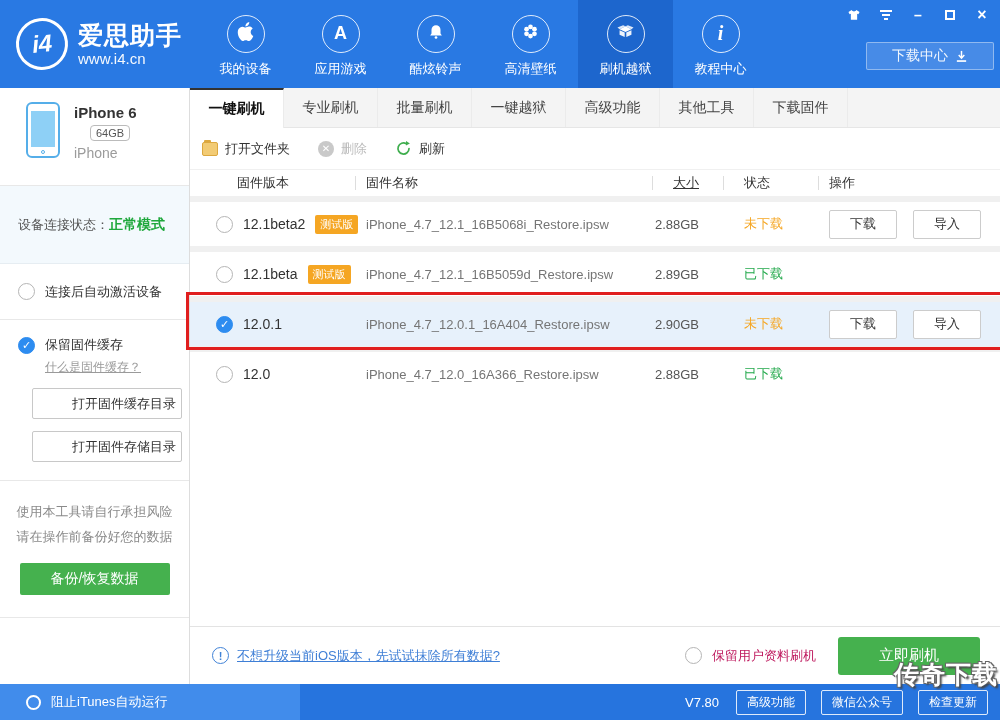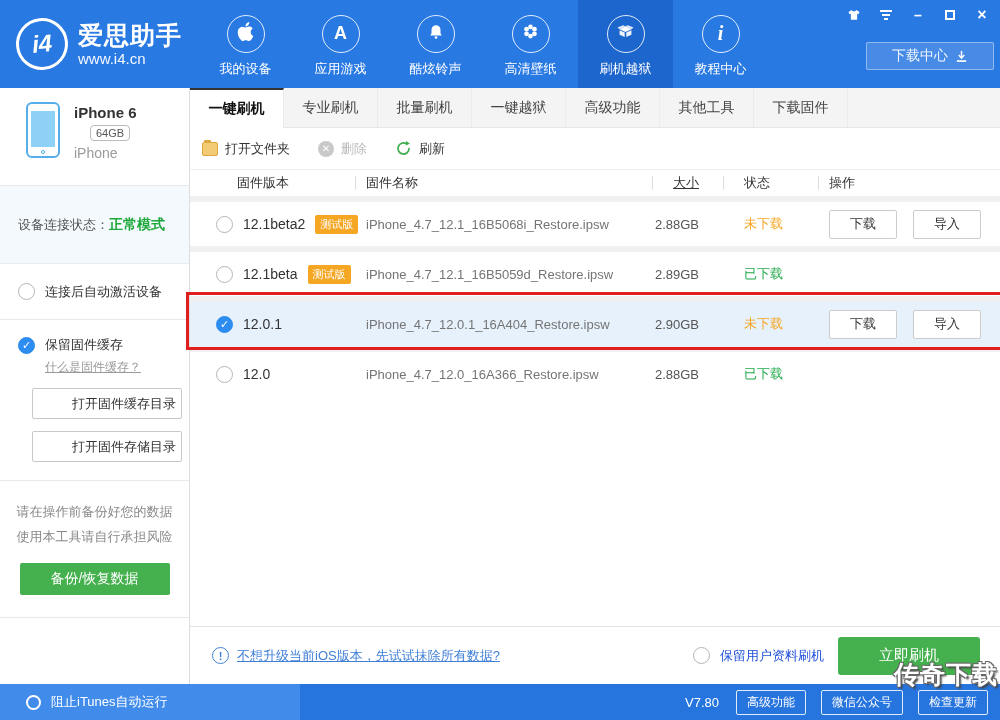--- a/index.html
+++ b/index.html
@@ -92,21 +92,21 @@
   .cell-ops { display:flex; gap:16px; padding-left:26px; }
   .op-btn { width:68px; height:29px; background:#fff; border:1px solid #ccc; border-radius:2px; font-size:13px; color:#333; display:flex; align-items:center; justify-content:center; cursor:pointer; }
   .op-btn:empty { display:none; }
   .main-spacer { flex:1; background:#fff; }
 
   
   .action-bar { height:58px; flex:none; border-top:1px solid #e3e3e3; display:flex; align-items:center; padding:0 20px 0 22px; }
   .info-icon { width:17px; height:17px; border:1px solid #4183d7; border-radius:50%; color:#4183d7; font-size:11px; font-weight:bold; display:flex; align-items:center; justify-content:center; flex:none; }
   .tip-link { margin-left:8px; font-size:13px; color:#3f7fd6; text-decoration:underline; cursor:pointer; }
   .ab-right { margin-left:auto; display:flex; align-items:center; gap:10px; }
-  .keep-label { font-size:13px; color:#1d4ed8; margin-right:4px; }
+  .keep-label { font-size:13px; color:#be185d; margin-right:12px; }
   .flash-btn { width:142px; height:38px; background:#45b14e; color:#fff; border:none; border-radius:3px; font-size:15px; cursor:pointer; font-family:inherit; }
 
   
   .statusbar { height:36px; flex:none; background:#2674de; display:flex; align-items:center; color:#fff; position:relative; }
   .sb-left { width:300px; height:100%; background:#418ceb; display:flex; align-items:center; gap:10px; padding-left:26px; flex:none; }
   .sb-left .radio { width:15px; height:15px; background:transparent; border:2px solid #fff; }
   .sb-left-label { font-size:13px; color:#fff; }
   .sb-right { margin-left:auto; display:flex; align-items:center; gap:15px; padding-right:12px; }
   .sb-version { font-size:13px; margin-right:2px; }
   .sb-btn { border:1px solid rgba(255,255,255,.85); border-radius:2px; padding:3px 10px; font-size:12px; cursor:pointer; }
@@ -255,22 +255,22 @@
         <div class="cache-row">
           <span class="radio checked"></span>
           <span>保留固件缓存</span>
         </div>
         <a class="cache-link">什么是固件缓存？</a>
         <button class="side-btn">打开固件缓存目录</button>
         <button class="side-btn">打开固件存储目录</button>
       </div>
 
       <div class="warn-block">
+        <div class="warn-line">使用本工具请自行承担风险</div>
         <div class="warn-line">请在操作前备份好您的数据</div>
-        <div class="warn-line">使用本工具请自行承担风险</div>
         <button class="backup-btn">备份/恢复数据</button>
       </div>
 
       <div class="side-div"></div>
     </aside>
 
     <main class="main">
 
       <div class="tabs">
 

